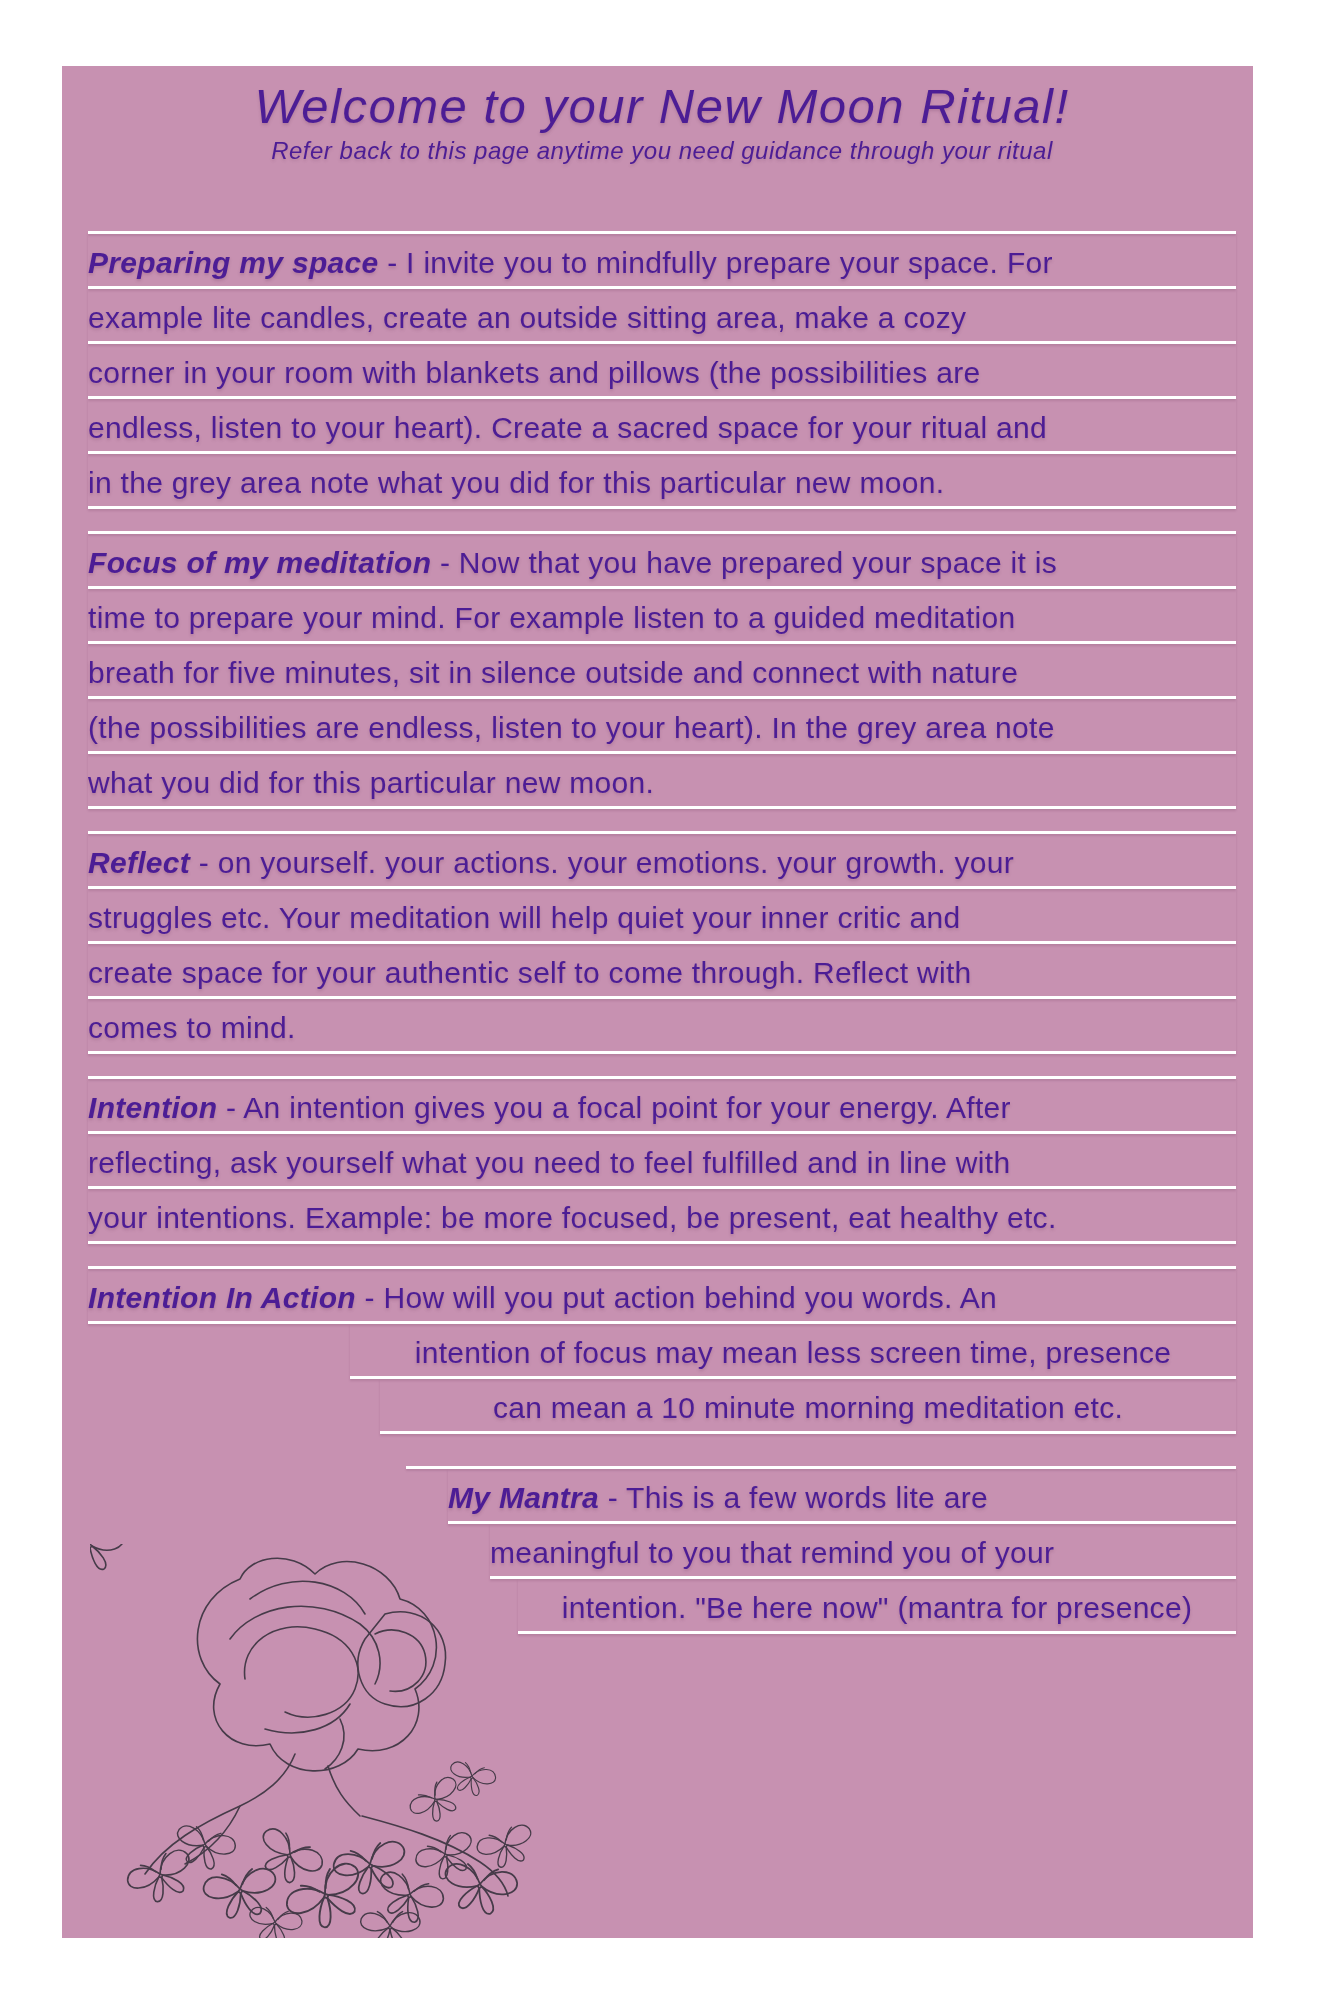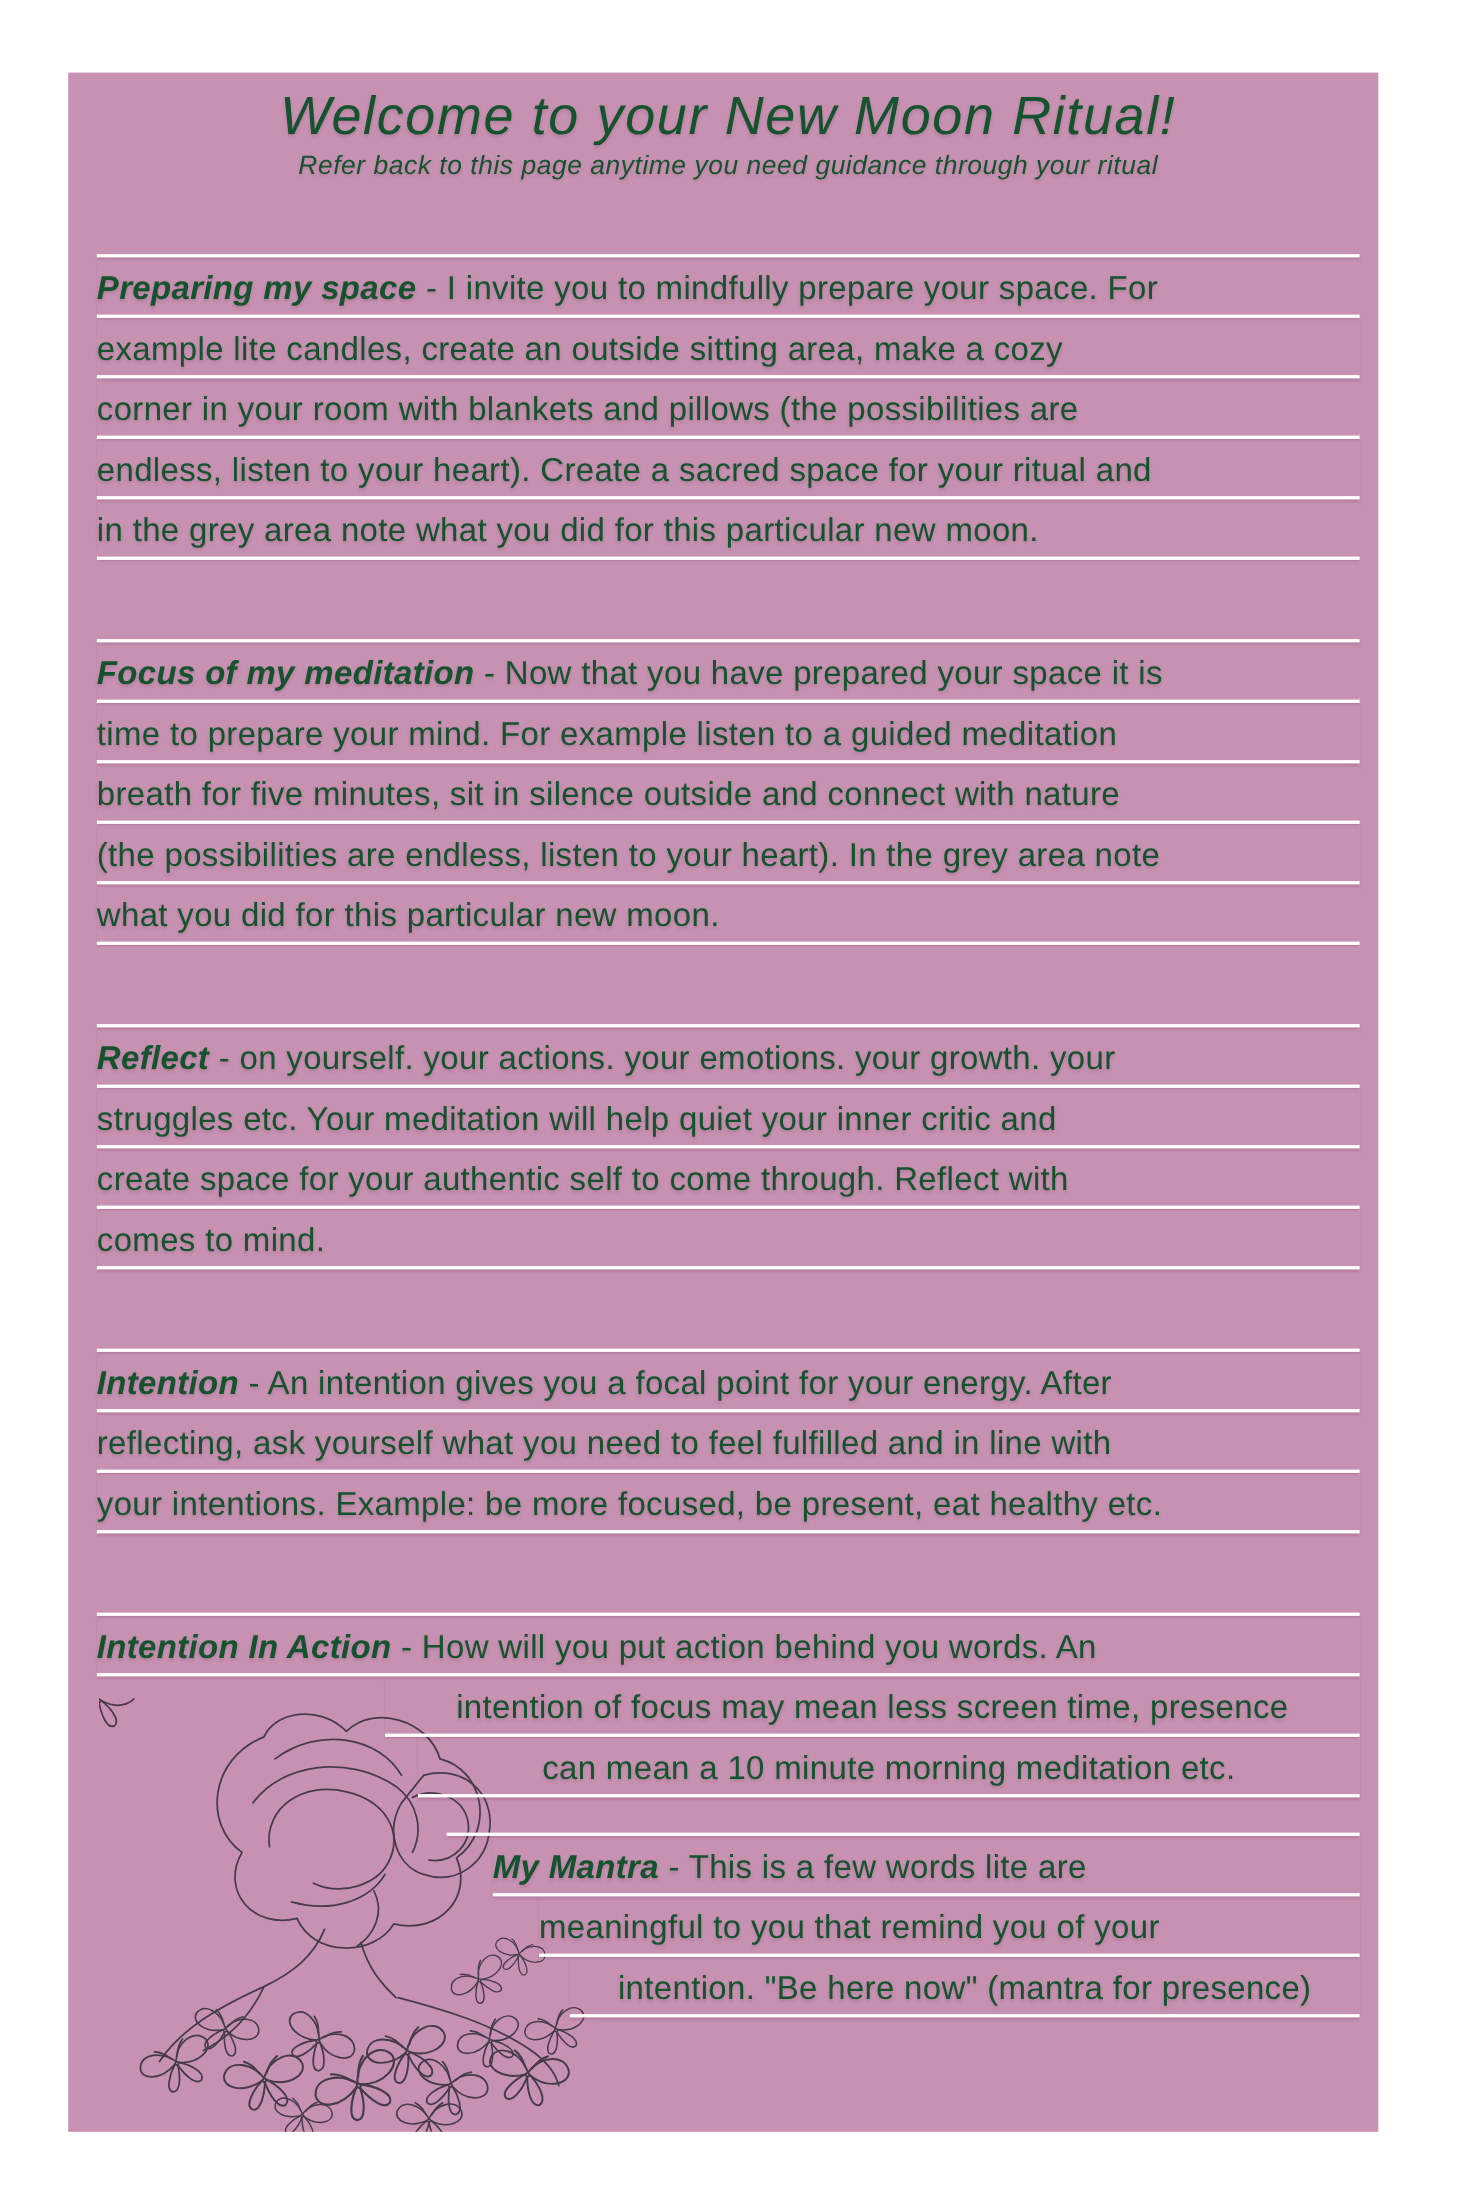--- a/index.html
+++ b/index.html
@@ -2,33 +2,33 @@
 <html><head>
 <meta charset="utf-8">
 <style>
   html,body { margin:0; padding:0; background:#ffffff; }
   .page {
     position:relative; width:1333px; height:2000px; background:#ffffff;
     font-family:"Liberation Sans", sans-serif; overflow:hidden;
   }
   .panel {
     position:absolute; left:62px; top:66px; width:1191px; height:1872px;
-    background:#c791b1; color:#14532d; box-sizing:border-box;
+    background:#c791b1; color:#4c1d95; box-sizing:border-box;
     padding:0 17px 0 26px; overflow:hidden;
   }
   .title {
     margin:12px 0 0 0; text-align:center; font-style:italic; font-weight:normal;
     font-size:49px; line-height:56px; letter-spacing:1.5px;
     text-shadow:0 2px 3px rgba(110,60,95,0.25);
   }
   .subtitle {
     text-align:center; font-style:italic; font-size:24px; line-height:30px;
     margin-top:2px; letter-spacing:0.5px; text-shadow:0 2px 3px rgba(110,60,95,0.2);
   }
-  .sec { margin-top:72px; position:relative; z-index:2; }
+  .sec { margin-top:22px; position:relative; z-index:2; }
   .sec.first { margin-top:65px; }
   .sec.sec6 { margin-top:32px; }
   .toprule { border-top:3px solid #ffffff; box-shadow:0 2px 2px rgba(110,60,95,0.2); }
   .sec6 .toprule { width:830px; margin-left:auto; }
   .line {
     height:52px; line-height:58px; font-size:30px; letter-spacing:0.3px;
     border-bottom:3px solid #ffffff; white-space:nowrap;
     text-shadow:0 2px 3px rgba(110,60,95,0.25);
     box-shadow:0 2px 2px rgba(110,60,95,0.2);
   }

